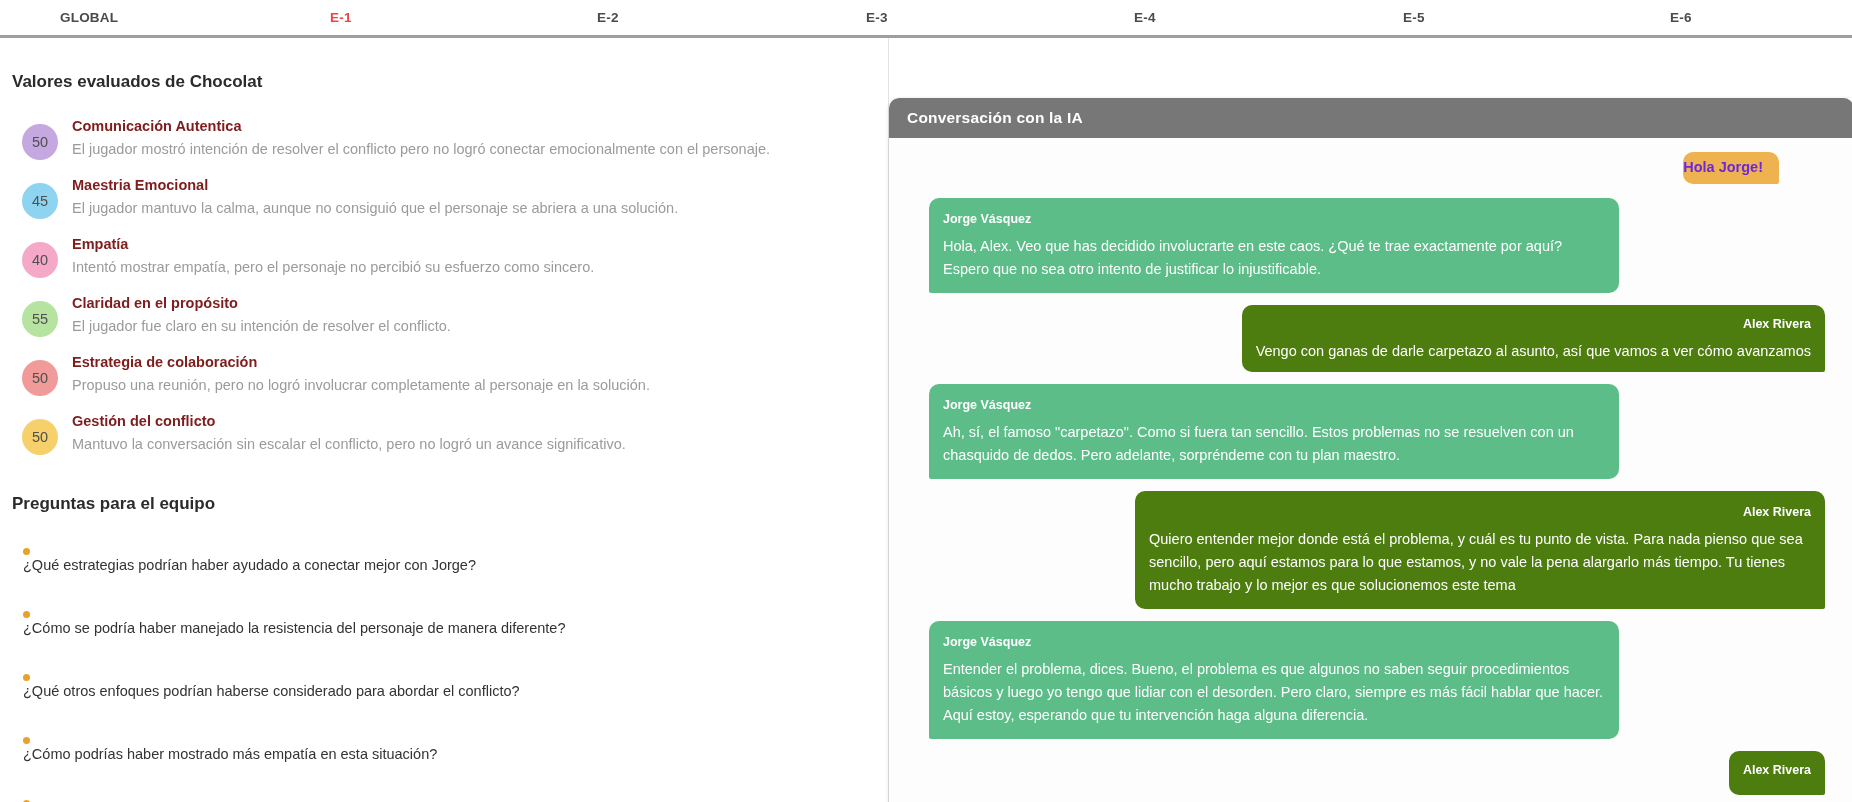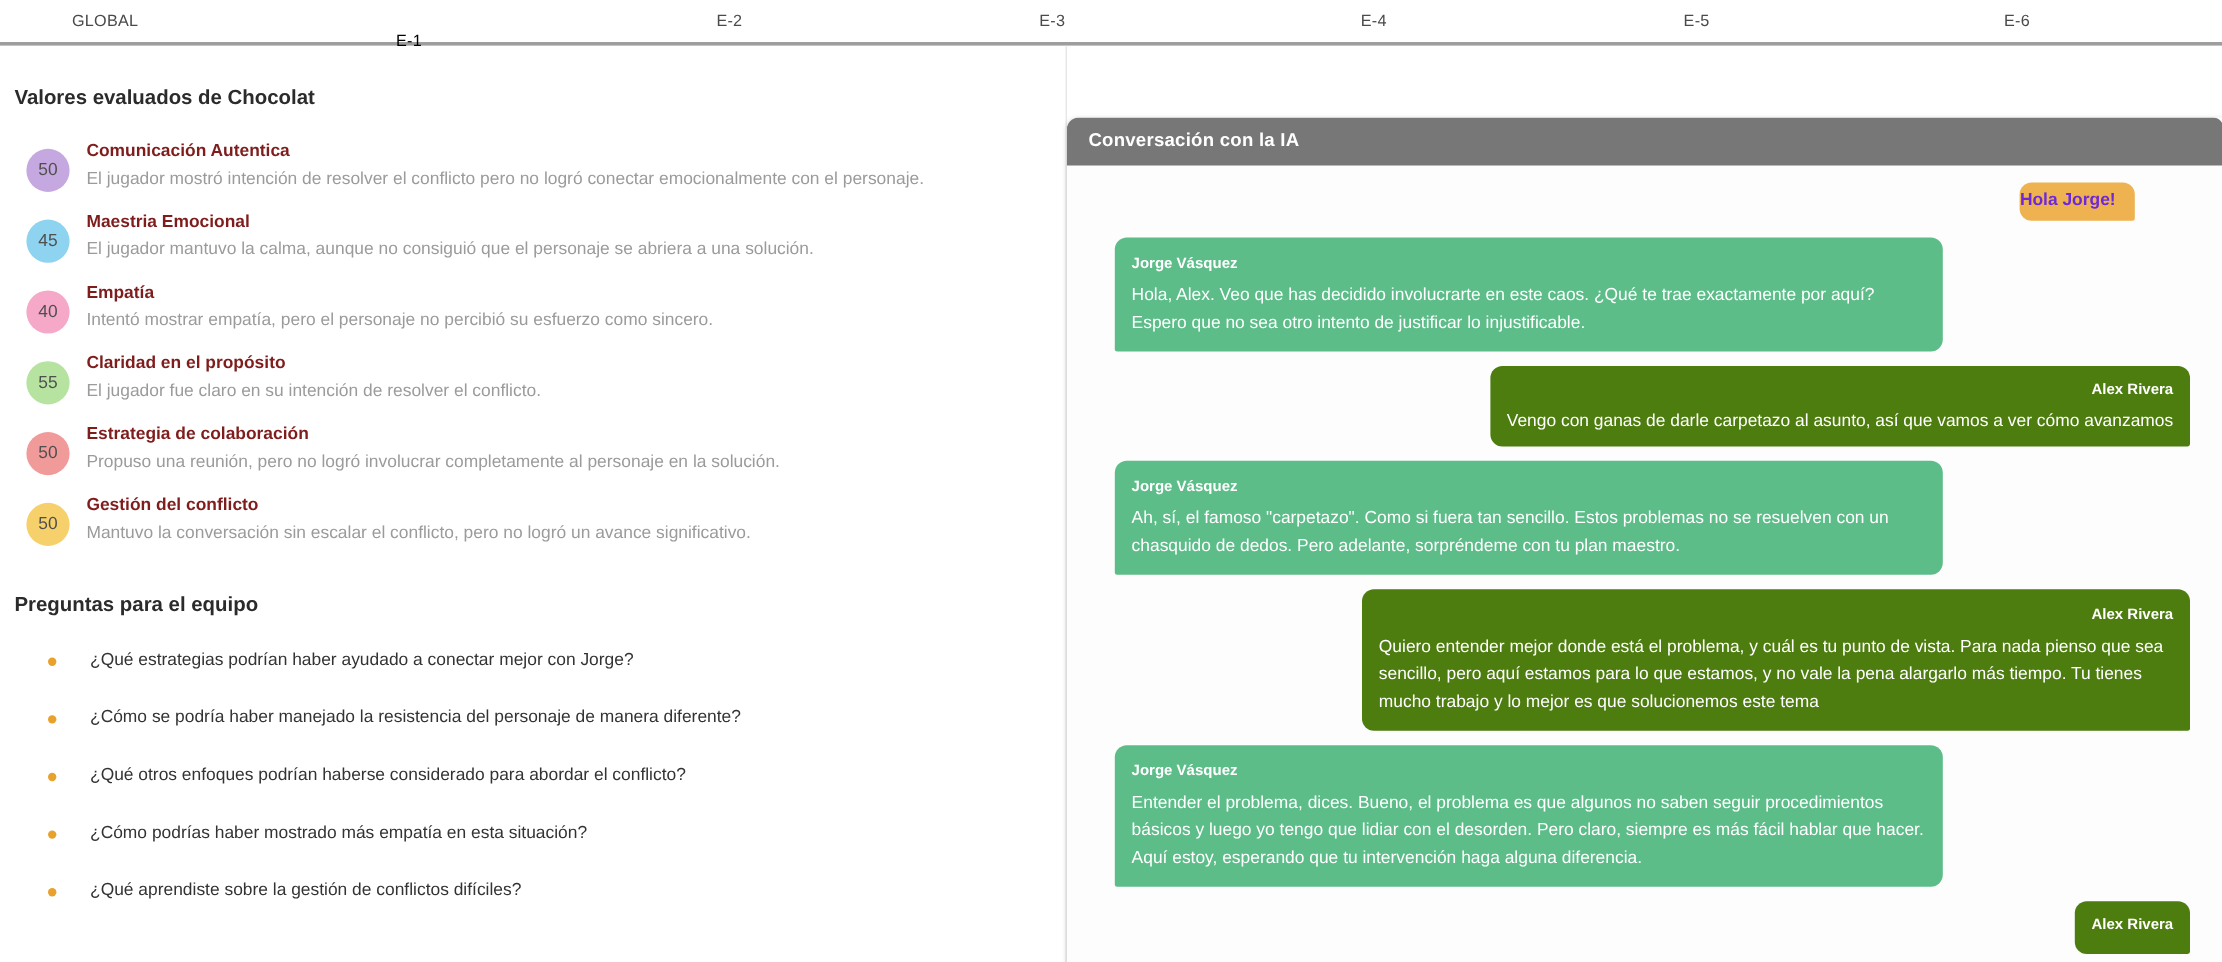--- a/index.html
+++ b/index.html
@@ -28,22 +28,23 @@
     height: 35px;
     display: flex;
     align-items: center;
     justify-content: center;
     font-size: 13.5px;
     letter-spacing: .2px;
     color: #4a4a4a;
     cursor: pointer;
     user-select: none;
     white-space: nowrap;
-  }
-  .tab.active { color: #000000; margin-top: 16px; }
+    font-weight: bold;
+  }
+  .tab.active { color: #ef4444; }
 
   
   .page {
     position: relative;
     width: 1852px;
     height: 752px;
     display: flex;
   }
 
   
@@ -100,21 +101,22 @@
     font-size: 17px;
     font-weight: bold;
     color: #2b2b2b;
     margin: 38px 0 0 12px;
   }
   .q-list { margin-top: 26px; list-style: none; }
   .q-item {
     display: flex;
     align-items: flex-start;
     margin-bottom: 28px;
-    padding-left: 40px;
+    padding-left: 23px;
+    flex-direction: column;
   }
   .q-bullet {
     flex: 0 0 auto;
     width: 7px;
     height: 7px;
     border-radius: 50%;
     background: #e8a22b;
     margin: 8px 28px 0 0;
   }
   .q-text { font-size: 14.5px; color: #333333; line-height: 20px; }

